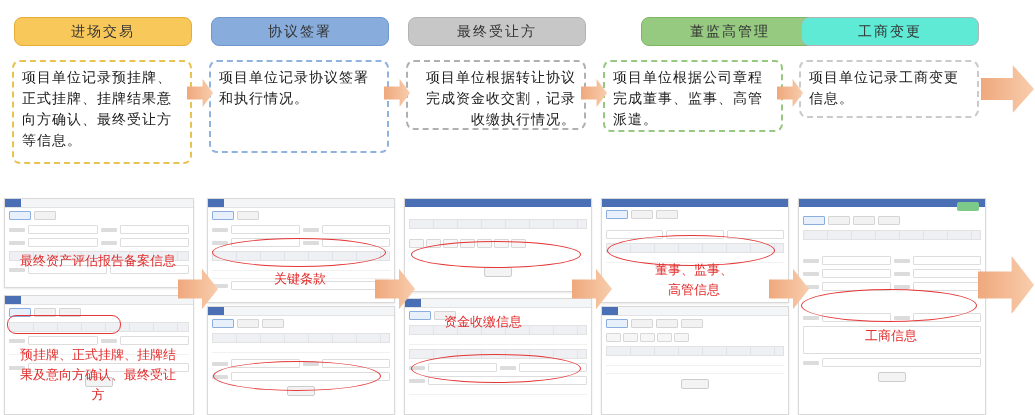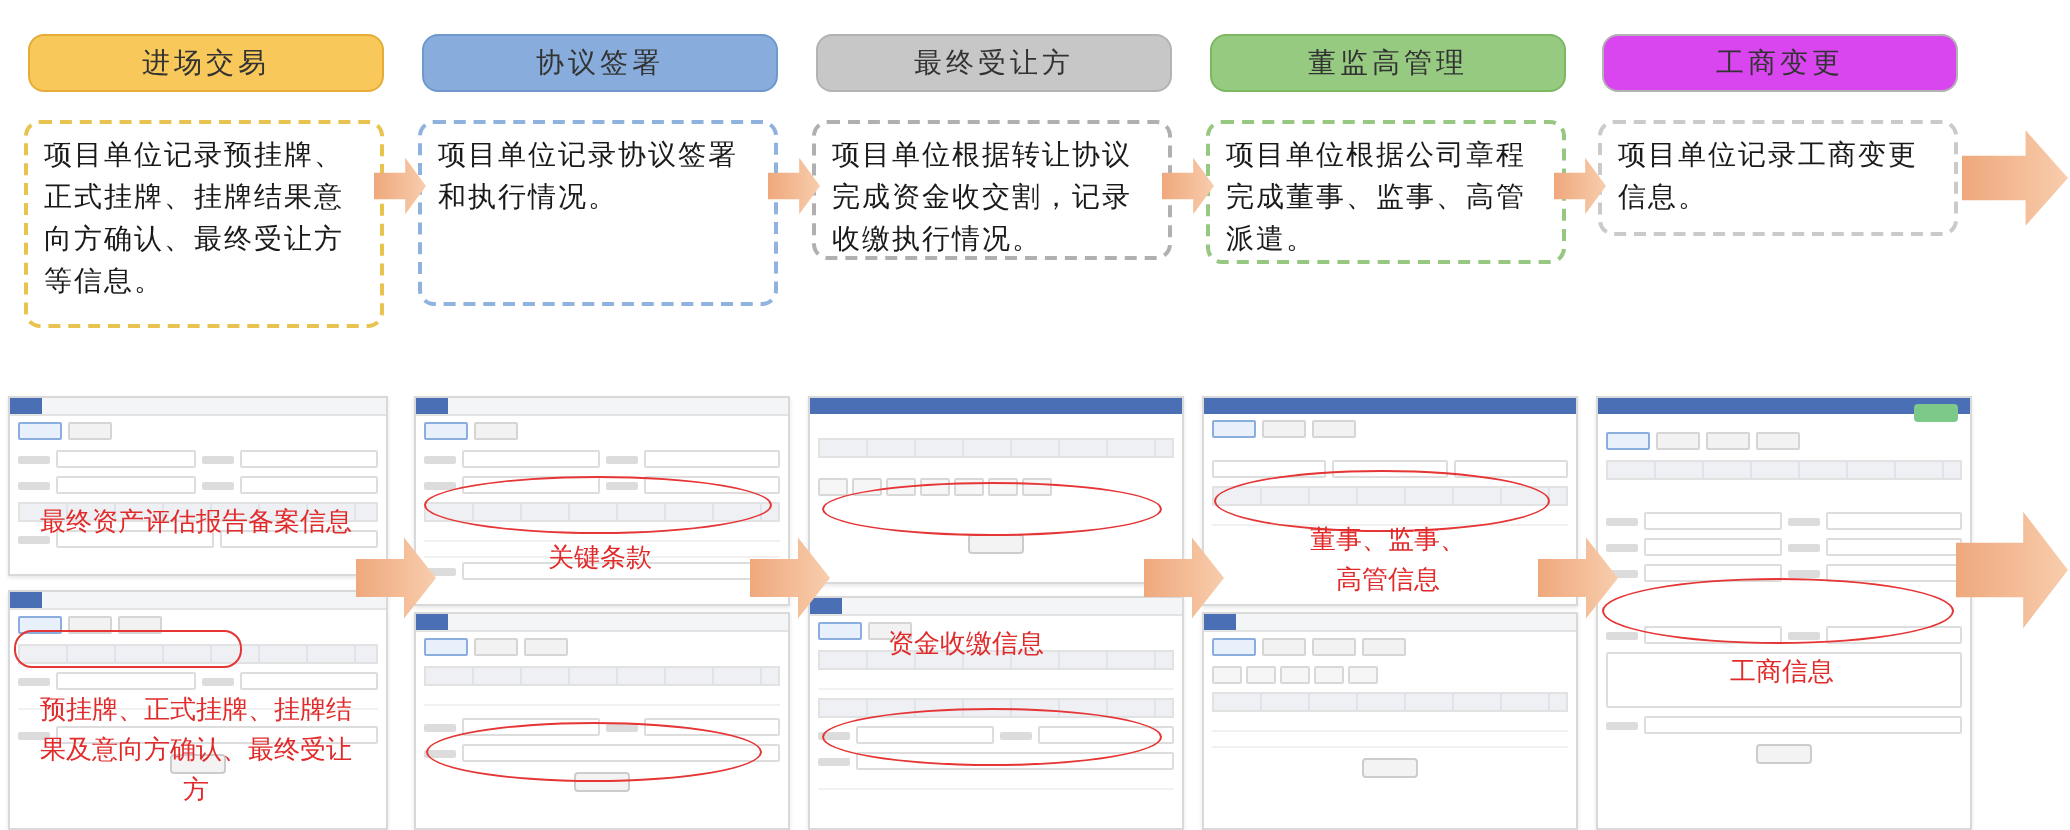--- a/index.html
+++ b/index.html
@@ -4,28 +4,28 @@
 <style>
   html,body{margin:0;padding:0;background:#fff;}
   .canvas{position:relative;width:1035px;height:415px;background:#fff;overflow:hidden;
           font-family:"Liberation Sans",sans-serif;color:#222;}
   
   .pill{position:absolute;top:17px;height:27px;width:176px;border-radius:8px;
         text-align:center;line-height:27px;font-size:14px;letter-spacing:2px;color:#333;z-index:2;}
   .p1{background:#F8C85A;border:1px solid #E6AC38;}
   .p2{background:#88ADDC;border:1px solid #6E98CE;}
   .p3{background:#C7C7C7;border:1px solid #B3B3B3;}
-  .p4{background:#95CA80;border:1px solid #7CB862;}
-  .p5{background:#d946ef;border:1px solid #B3B3B3;}
+  .p4{background:#95CA80;border:1px solid #7CB862;margin-left:36px;}
+  .p5{background:#5eead4;border:1px solid #B3B3B3;}
   
   .desc{position:absolute;top:60px;width:180px;box-sizing:border-box;border-radius:8px;
         padding:5px 8px;font-size:14px;line-height:1.5;letter-spacing:1px;color:#1a1a1a;background:#fff;z-index:2;}
   .b1{border:2px dashed #E9C34F;}
   .b2{border:2px dashed #8FB2DF;}
-  .b3{border:2px dashed #B0B0B0;}
+  .b3{border:2px dashed #B0B0B0;text-align:right;}
   .b4{border:2px dashed #96C881;}
   .b5{border:2px dashed #CACACA;}
   
   .arr{position:absolute;z-index:3;}
   
   .shot{position:absolute;background:#fff;border:1px solid #d9d9d9;box-shadow:0 1px 2px rgba(0,0,0,.10);overflow:hidden;z-index:1;}
   .shot i{display:block;}
   .tbar{height:8px;background:#f4f5f7;border-bottom:1px solid #e3e3e3;position:relative;}
   .tbar::before{content:"";position:absolute;left:0;top:0;width:16px;height:100%;background:#4a6fb5;}
   .tbar.blue{background:#4a6fb5;border-bottom:0;}

